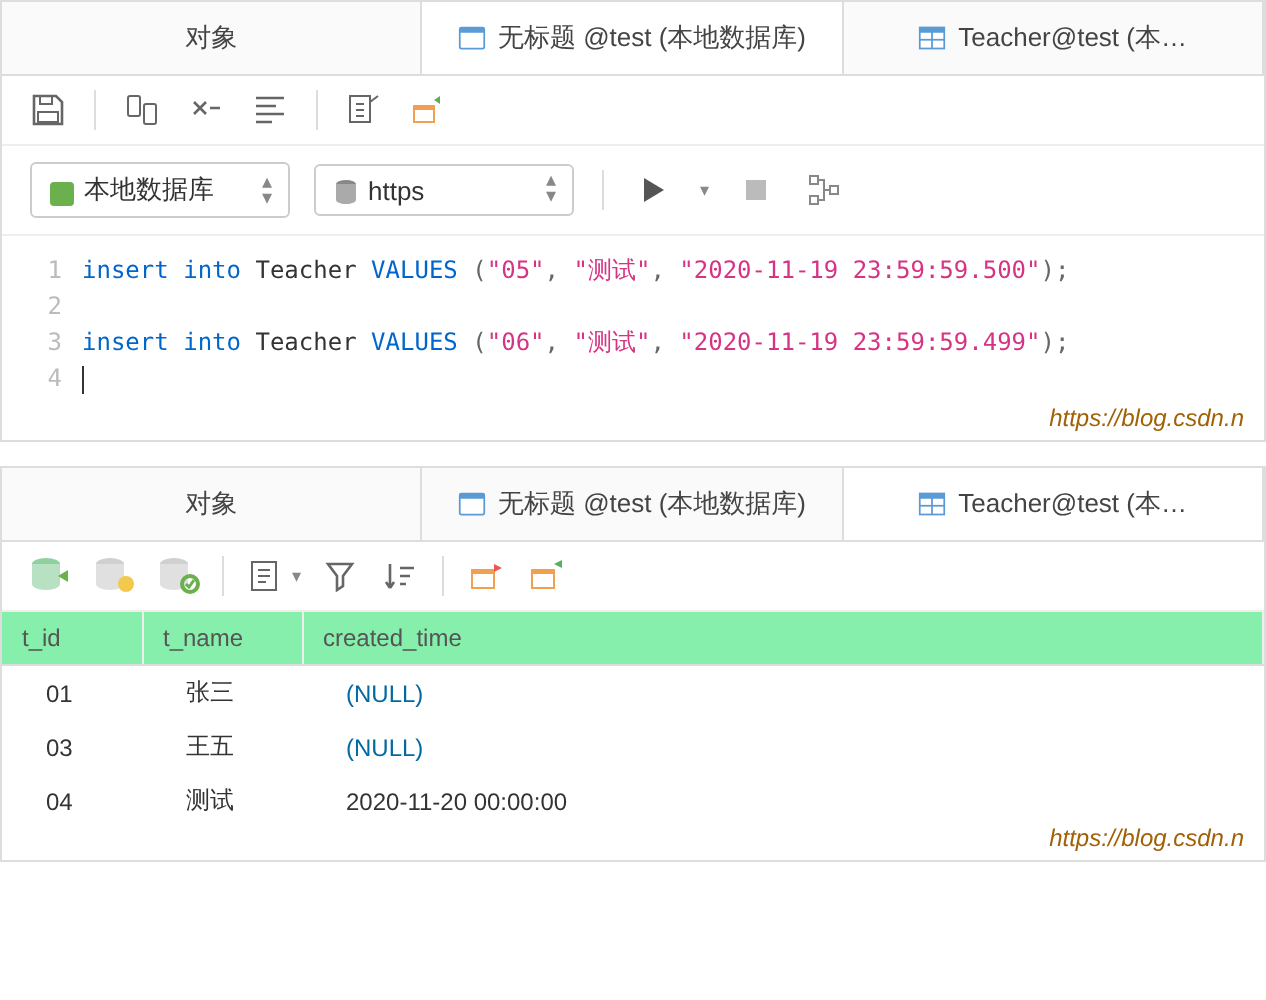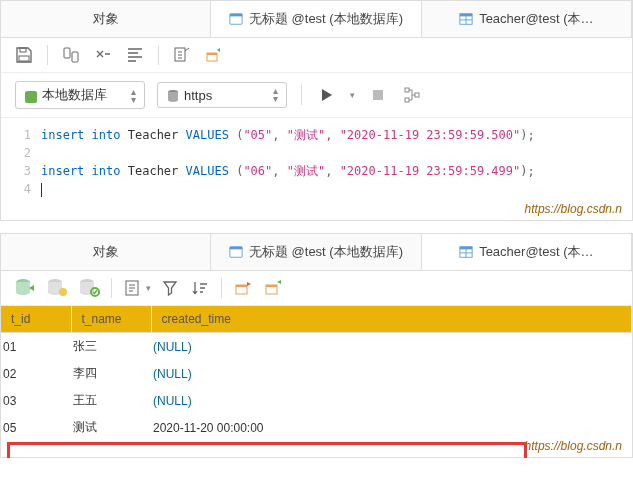--- a/index.html
+++ b/index.html
@@ -26,22 +26,22 @@
   .kw { color: #0066cc; }
   .ident { color: #333; margin-top: 28px; }
   .str { color: #d63384; }
   .punct { color: #666; }
   .cursor { display:inline-block; width:1px; height:14px; background:#333; vertical-align:middle; }
   .watermark { position: absolute; right: 10px; bottom: 4px; color: #a16207; font-family: sans-serif; font-size: 12px; font-style: italic; }
   .gap { height: 12px; }
   .toolbar2 { display: flex; align-items: center; gap: 8px; padding: 6px 12px; border-bottom: 1px solid #eee; }
   .tool-db { width: 24px; height: 22px; display:flex; align-items:center; justify-content:center; }
   .grid { width: 100%; border-collapse: collapse; font-size: 12px; }
-  .grid th { text-align: left; font-weight: normal; color: #555; padding: 6px 10px; border-bottom: 1px solid #ddd; background: #eab308; border-right:1px solid #eee; }
-  .grid td { padding: 5px 2px; color: #333; }
+  .grid th { text-align: left; font-weight: normal; color: #555; padding: 6px 10px; border-bottom: 1px solid #ddd; background: #86efac; border-right:1px solid #eee; }
+  .grid td { padding: 5px 22px; color: #333; }
   .grid td.null { color: #0369a1; }
   .highlight-box { position: absolute; border: 3px solid #e53935; pointer-events: none; }
   .grid-wrap { position: relative; padding-bottom: 16px; }
   svg { display: block; }
 </style>
 </head>
 <body>
 
 <div class="pane">
   <div class="tabs">
@@ -273,31 +273,26 @@
           <th>created_time</th>
         </tr>
       </thead>
       <tbody id="grid-body">
           <tr>
             <td>01</td>
             <td>张三</td>
             <td class="null">(NULL)</td>
           </tr>
           <tr>
-            <td>02</td>
-            <td>李四</td>
-            <td class="null">(NULL)</td>
-          </tr>
-          <tr>
             <td>03</td>
             <td>王五</td>
             <td class="null">(NULL)</td>
           </tr>
           <tr>
-            <td>05</td>
+            <td>04</td>
             <td>测试</td>
             <td>2020-11-20 00:00:00</td>
           </tr>
         </tbody>
     </table>
     <div class="highlight-box" style="left:6px; top:136px; width:520px; height:50px;"></div>
     <div class="watermark">https://blog.csdn.n</div>
   </div>
 </div>
 

